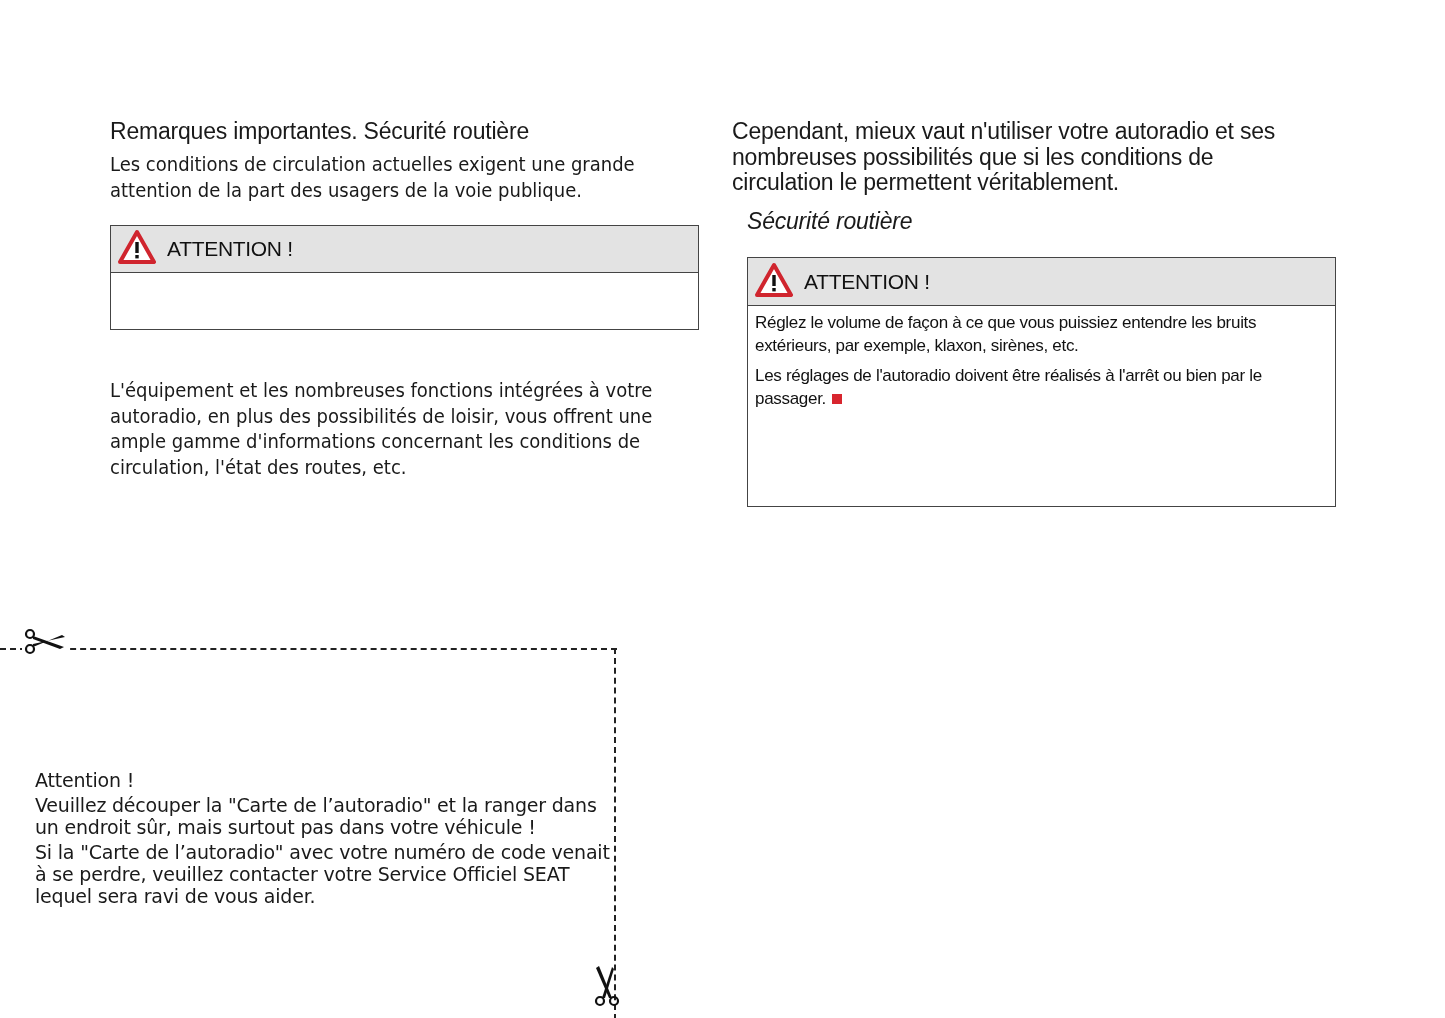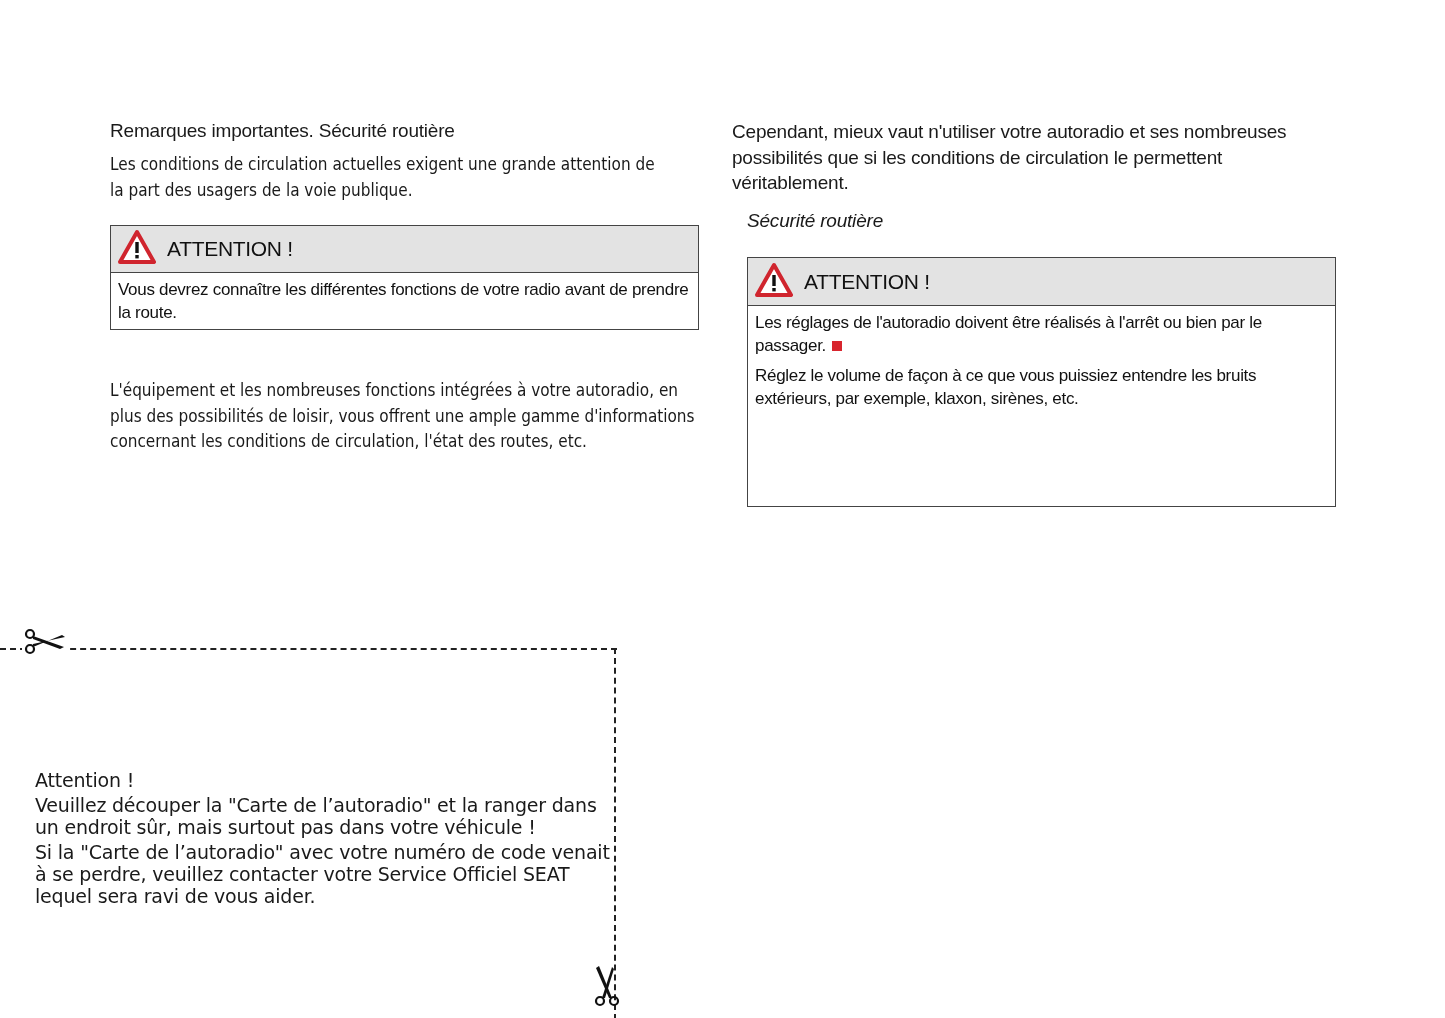--- a/index.html
+++ b/index.html
@@ -1,22 +1,22 @@
 <!DOCTYPE html>
 <html><head>
   <meta charset="utf-8">
   <style>
     html, body { margin: 0; padding: 0; background: #ffffff; }
     body { width: 1445px; height: 1018px; position: relative; overflow: hidden;
            font-family: "DejaVu Sans Condensed", "Liberation Sans Narrow", "Liberation Sans", sans-serif; color: #1a1a1a; }
     .abs { position: absolute; }
     .cond { font-family: "Liberation Sans Narrow", "Liberation Sans", sans-serif; }
 
-    .heading { font-size: 19px; line-height: 24px; font-weight: 500; letter-spacing: -0.2px; }
-    .body-text { font-size: 17px; line-height: 25.5px; letter-spacing: 0; }
+    .heading { font-size: 23px; line-height: 24px; font-weight: 500; letter-spacing: -0.2px; }
+    .body-text { font-size: 20px; line-height: 25.5px; letter-spacing: 0; }
 
     .warn-box { border: 1.5px solid #444; background: #fff; box-sizing: border-box; }
     .warn-head { background: #e3e3e3; border-bottom: 1.5px solid #444; display: flex; align-items: center; padding-left: 6px; box-sizing: border-box; }
     .warn-title { font-size: 21px; letter-spacing: -0.3px; margin-left: 10px; color: #111; }
     .warn-body { padding: 5px 7px 8px 7px; }
     .warn-p { font-size: 17px; line-height: 23px; margin: 0 0 7px 0; letter-spacing: -0.3px; color: #111; }
     .warn-p:last-child { margin-bottom: 0; }
     .end-mark { display: inline-block; width: 10px; height: 10px; background: #d8252e; margin-left: 6px; vertical-align: 0px; }
 
     .cut-h { left: 0; top: 648px; width: 617px; height: 0; border-top: 2px dashed #222; }
@@ -36,45 +36,42 @@
   <div class="warn-head" style="height:47px;">
     <span>
       <svg width="40" height="36" viewBox="0 0 40 36">
         <path d="M20 3 L37 33 L3 33 Z" fill="#fff" stroke="#d0252e" stroke-width="4" stroke-linejoin="round"></path>
         <rect x="18.3" y="13" width="3.4" height="11" fill="#111"></rect>
         <rect x="18.3" y="26" width="3.4" height="3.4" fill="#111"></rect>
       </svg>
     </span>
     <span class="warn-title">ATTENTION !</span>
   </div>
-  <div class="warn-body">
-    <p class="warn-p">Vous devrez connaître les différentes fonctions de votre radio avant de prendre la route.</p>
-  </div>
 </div>
 
 <div class="abs body-text" style="left:110px; top:378px; width:600px;">L'équipement et les nombreuses fonctions intégrées à votre autoradio, en plus des possibilités de loisir, vous offrent une ample gamme d'informations concernant les conditions de circulation, l'état des routes, etc.</div>
 
 <div class="abs heading cond" style="left:732px; top:119px; width:560px; line-height:25.5px;">Cependant, mieux vaut n'utiliser votre autoradio et ses nombreuses possibilités que si les conditions de circulation le permettent véritablement.</div>
 
 <div class="abs heading cond" style="left:747px; top:209px; width:400px;font-style:italic;">Sécurité routière</div>
 
 <div class="abs warn-box cond" style="left:747px; top:257px; width:589px; height:250px;">
   <div class="warn-head" style="height:48px;">
     <span>
       <svg width="40" height="36" viewBox="0 0 40 36">
         <path d="M20 3 L37 33 L3 33 Z" fill="#fff" stroke="#d0252e" stroke-width="4" stroke-linejoin="round"></path>
         <rect x="18.3" y="13" width="3.4" height="11" fill="#111"></rect>
         <rect x="18.3" y="26" width="3.4" height="3.4" fill="#111"></rect>
       </svg>
     </span>
     <span class="warn-title">ATTENTION !</span>
   </div>
   <div class="warn-body">
+    <p class="warn-p">Réglez le volume de façon à ce que vous puissiez entendre les bruits extérieurs, par exemple, klaxon, sirènes, etc.</p>
     <p class="warn-p"><span>Les réglages de l'autoradio doivent être réalisés à l'arrêt ou bien par le passager.</span><span class="end-mark"></span></p>
-    <p class="warn-p">Réglez le volume de façon à ce que vous puissiez entendre les bruits extérieurs, par exemple, klaxon, sirènes, etc.</p>
   </div>
 </div>
 
 <div class="abs cut-h"></div>
 <div class="abs cut-v"></div>
 
 <div class="abs" style="left:22px; top:628px; width:46px; height:28px; background:#fff;">
   <svg width="46" height="28" viewBox="0 0 46 28">
     <circle cx="8" cy="6" r="4" fill="none" stroke="#111" stroke-width="2.2"></circle>
     <circle cx="8" cy="21" r="4" fill="none" stroke="#111" stroke-width="2.2"></circle>

